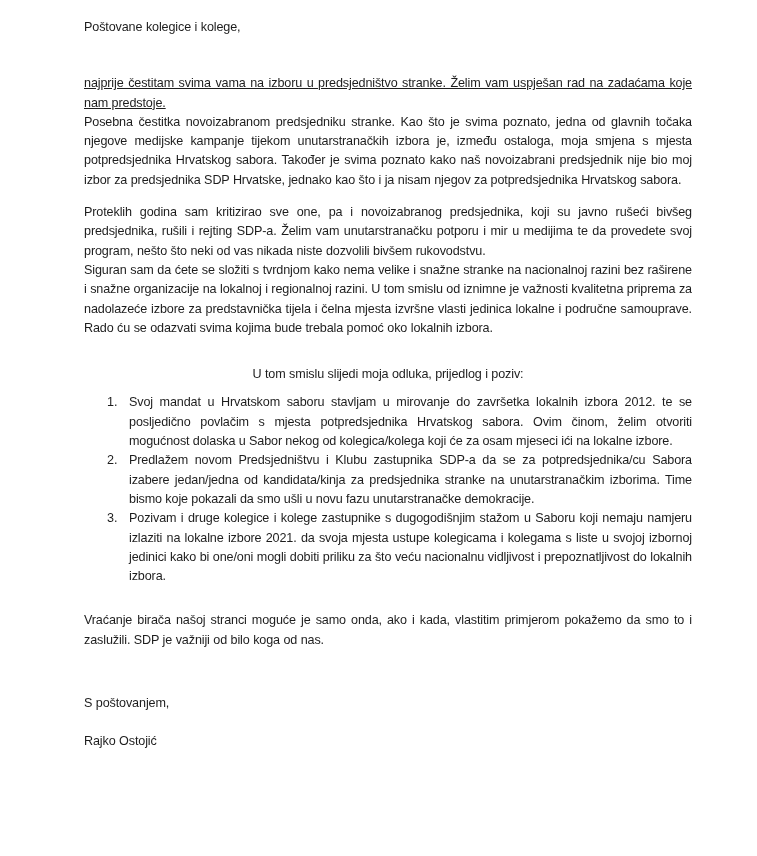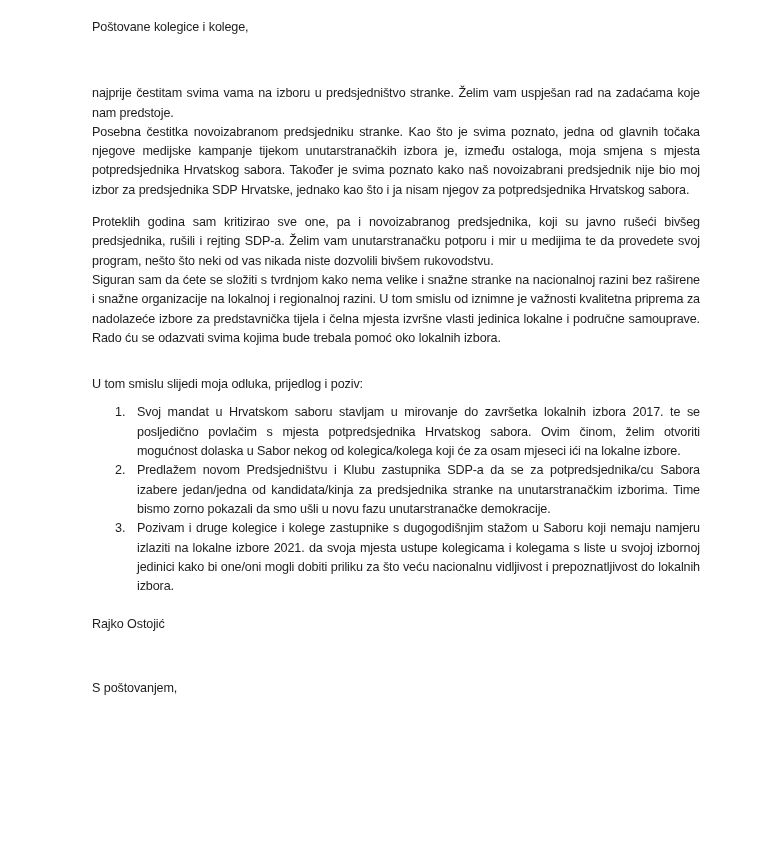--- a/index.html
+++ b/index.html
@@ -17,49 +17,50 @@
   .page {
     position: relative;
     width: 757px;
     height: 856px;
     background: #ffffff;
     box-sizing: border-box;
     padding: 0;
   }
   .doc-body {
     position: absolute;
-    left: 92px;
+    left: 84px;
     top: 0;
     width: 608px;
   }
   .para {
     font-size: 12.6px;
     line-height: 19.3px;
     text-align: justify;
     margin: 0;
     letter-spacing: -0.01em;
     word-spacing: 0.01em;
   }
   .salutation {
     margin-top: 18px;
     text-align: left;
   }
   .p-intro {
-    margin-top: 47px;
+    margin-top: 37px;
+    text-decoration: underline;
   }
   .p-congrats {
   }
   .p-criticism {
     margin-top: 13px;
   }
   .p-organization {
   }
   .p-decision-intro {
     margin-top: 27px;
-    text-align: left;
+    text-align: center;
   }
   .num-list {
     margin: 9px 0 0 0;
     padding: 0;
     list-style: none;
     counter-reset: decisionitem;
   }
   .num-list li {
     position: relative;
     counter-increment: decisionitem;
@@ -103,24 +104,25 @@
 
     <p class="para p-congrats">Posebna čestitka novoizabranom predsjedniku stranke. Kao što je svima poznato, jedna od glavnih točaka njegove medijske kampanje tijekom unutarstranačkih izbora je, između ostaloga, moja smjena s mjesta potpredsjednika Hrvatskog sabora. Također je svima poznato kako naš novoizabrani predsjednik nije bio moj izbor za predsjednika SDP Hrvatske, jednako kao što i ja nisam njegov za potpredsjednika Hrvatskog sabora.</p>
 
     <p class="para p-criticism">Proteklih godina sam kritizirao sve one, pa i novoizabranog predsjednika, koji su javno rušeći bivšeg predsjednika, rušili i rejting SDP-a. Želim vam unutarstranačku potporu i mir u medijima te da provedete svoj program, nešto što neki od vas nikada niste dozvolili bivšem rukovodstvu.</p>
 
     <p class="para p-organization">Siguran sam da ćete se složiti s tvrdnjom kako nema velike i snažne stranke na nacionalnoj razini bez raširene i snažne organizacije na lokalnoj i regionalnoj razini. U tom smislu od iznimne je važnosti kvalitetna priprema za nadolazeće izbore za predstavnička tijela i čelna mjesta izvršne vlasti jedinica lokalne i područne samouprave. Rado ću se odazvati svima kojima bude trebala pomoć oko lokalnih izbora.</p>
 
     <p class="para p-decision-intro">U tom smislu slijedi moja odluka, prijedlog i poziv:</p>
 
     <ol class="num-list">
-      <li>Svoj mandat u Hrvatskom saboru stavljam u mirovanje do završetka lokalnih izbora 2017. te se posljedično povlačim s mjesta potpredsjednika Hrvatskog sabora. Ovim činom, želim otvoriti mogućnost dolaska u Sabor nekog od kolegica/kolega koji će za osam mjeseci ići na lokalne izbore.</li>
-      <li>Predlažem novom Predsjedništvu i Klubu zastupnika SDP-a da se za potpredsjednika/cu Sabora izabere jedan/jedna od kandidata/kinja za predsjednika stranke na unutarstranačkim izborima. Time bismo zorno pokazali da smo ušli u novu fazu unutarstranačke demokracije.</li>
+      <li>Svoj mandat u Hrvatskom saboru stavljam u mirovanje do završetka lokalnih izbora 2012. te se posljedično povlačim s mjesta potpredsjednika Hrvatskog sabora. Ovim činom, želim otvoriti mogućnost dolaska u Sabor nekog od kolegica/kolega koji će za osam mjeseci ići na lokalne izbore.</li>
+      <li>Predlažem novom Predsjedništvu i Klubu zastupnika SDP-a da se za potpredsjednika/cu Sabora izabere jedan/jedna od kandidata/kinja za predsjednika stranke na unutarstranačkim izborima. Time bismo koje pokazali da smo ušli u novu fazu unutarstranačke demokracije.</li>
       <li>Pozivam i druge kolegice i kolege zastupnike s dugogodišnjim stažom u Saboru koji nemaju namjeru izlaziti na lokalne izbore 2021. da svoja mjesta ustupe kolegicama i kolegama s liste u svojoj izbornoj jedinici kako bi one/oni mogli dobiti priliku za što veću nacionalnu vidljivost i prepoznatljivost do lokalnih izbora.</li>
     </ol>
 
+    <p class="para p-closing-statement">Vraćanje birača našoj stranci moguće je samo onda, ako i kada, vlastitim primjerom pokažemo da smo to i zaslužili. SDP je važniji od bilo koga od nas.</p>
+
+    <p class="para signoff">S poštovanjem,</p>
 
     <p class="para signer-name">Rajko Ostojić</p>
-
-    <p class="para signoff">S poštovanjem,</p>
 
   </div>
 </div>
 
 </body></html>

